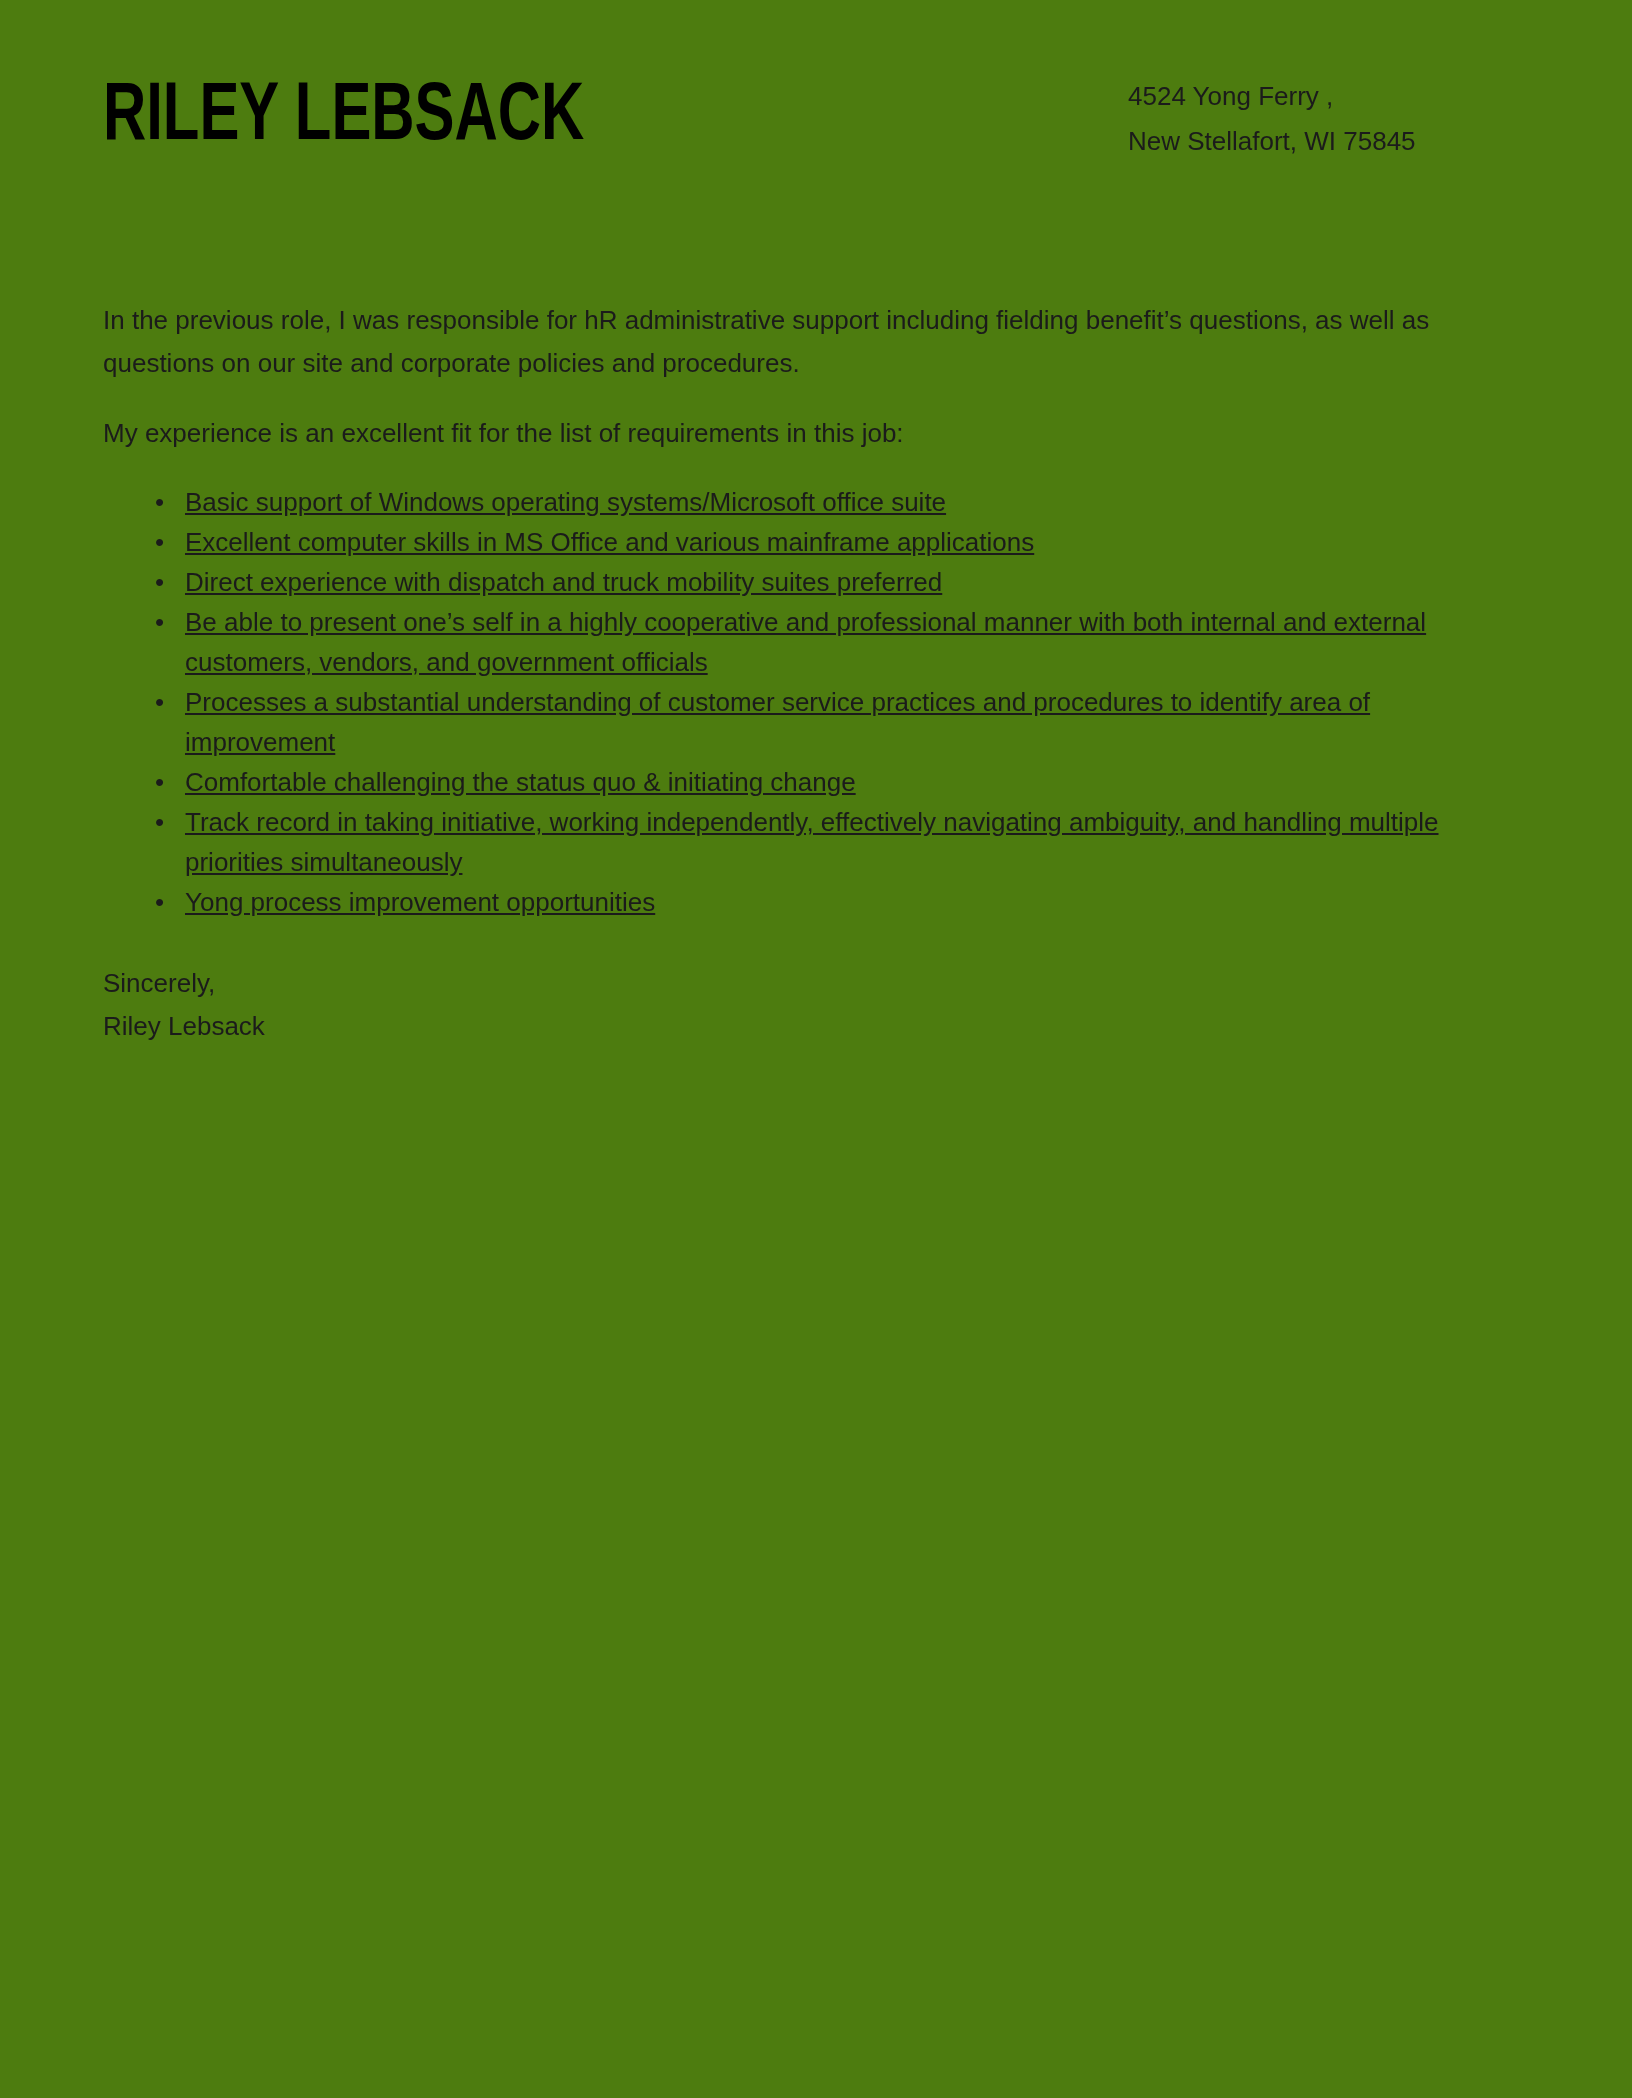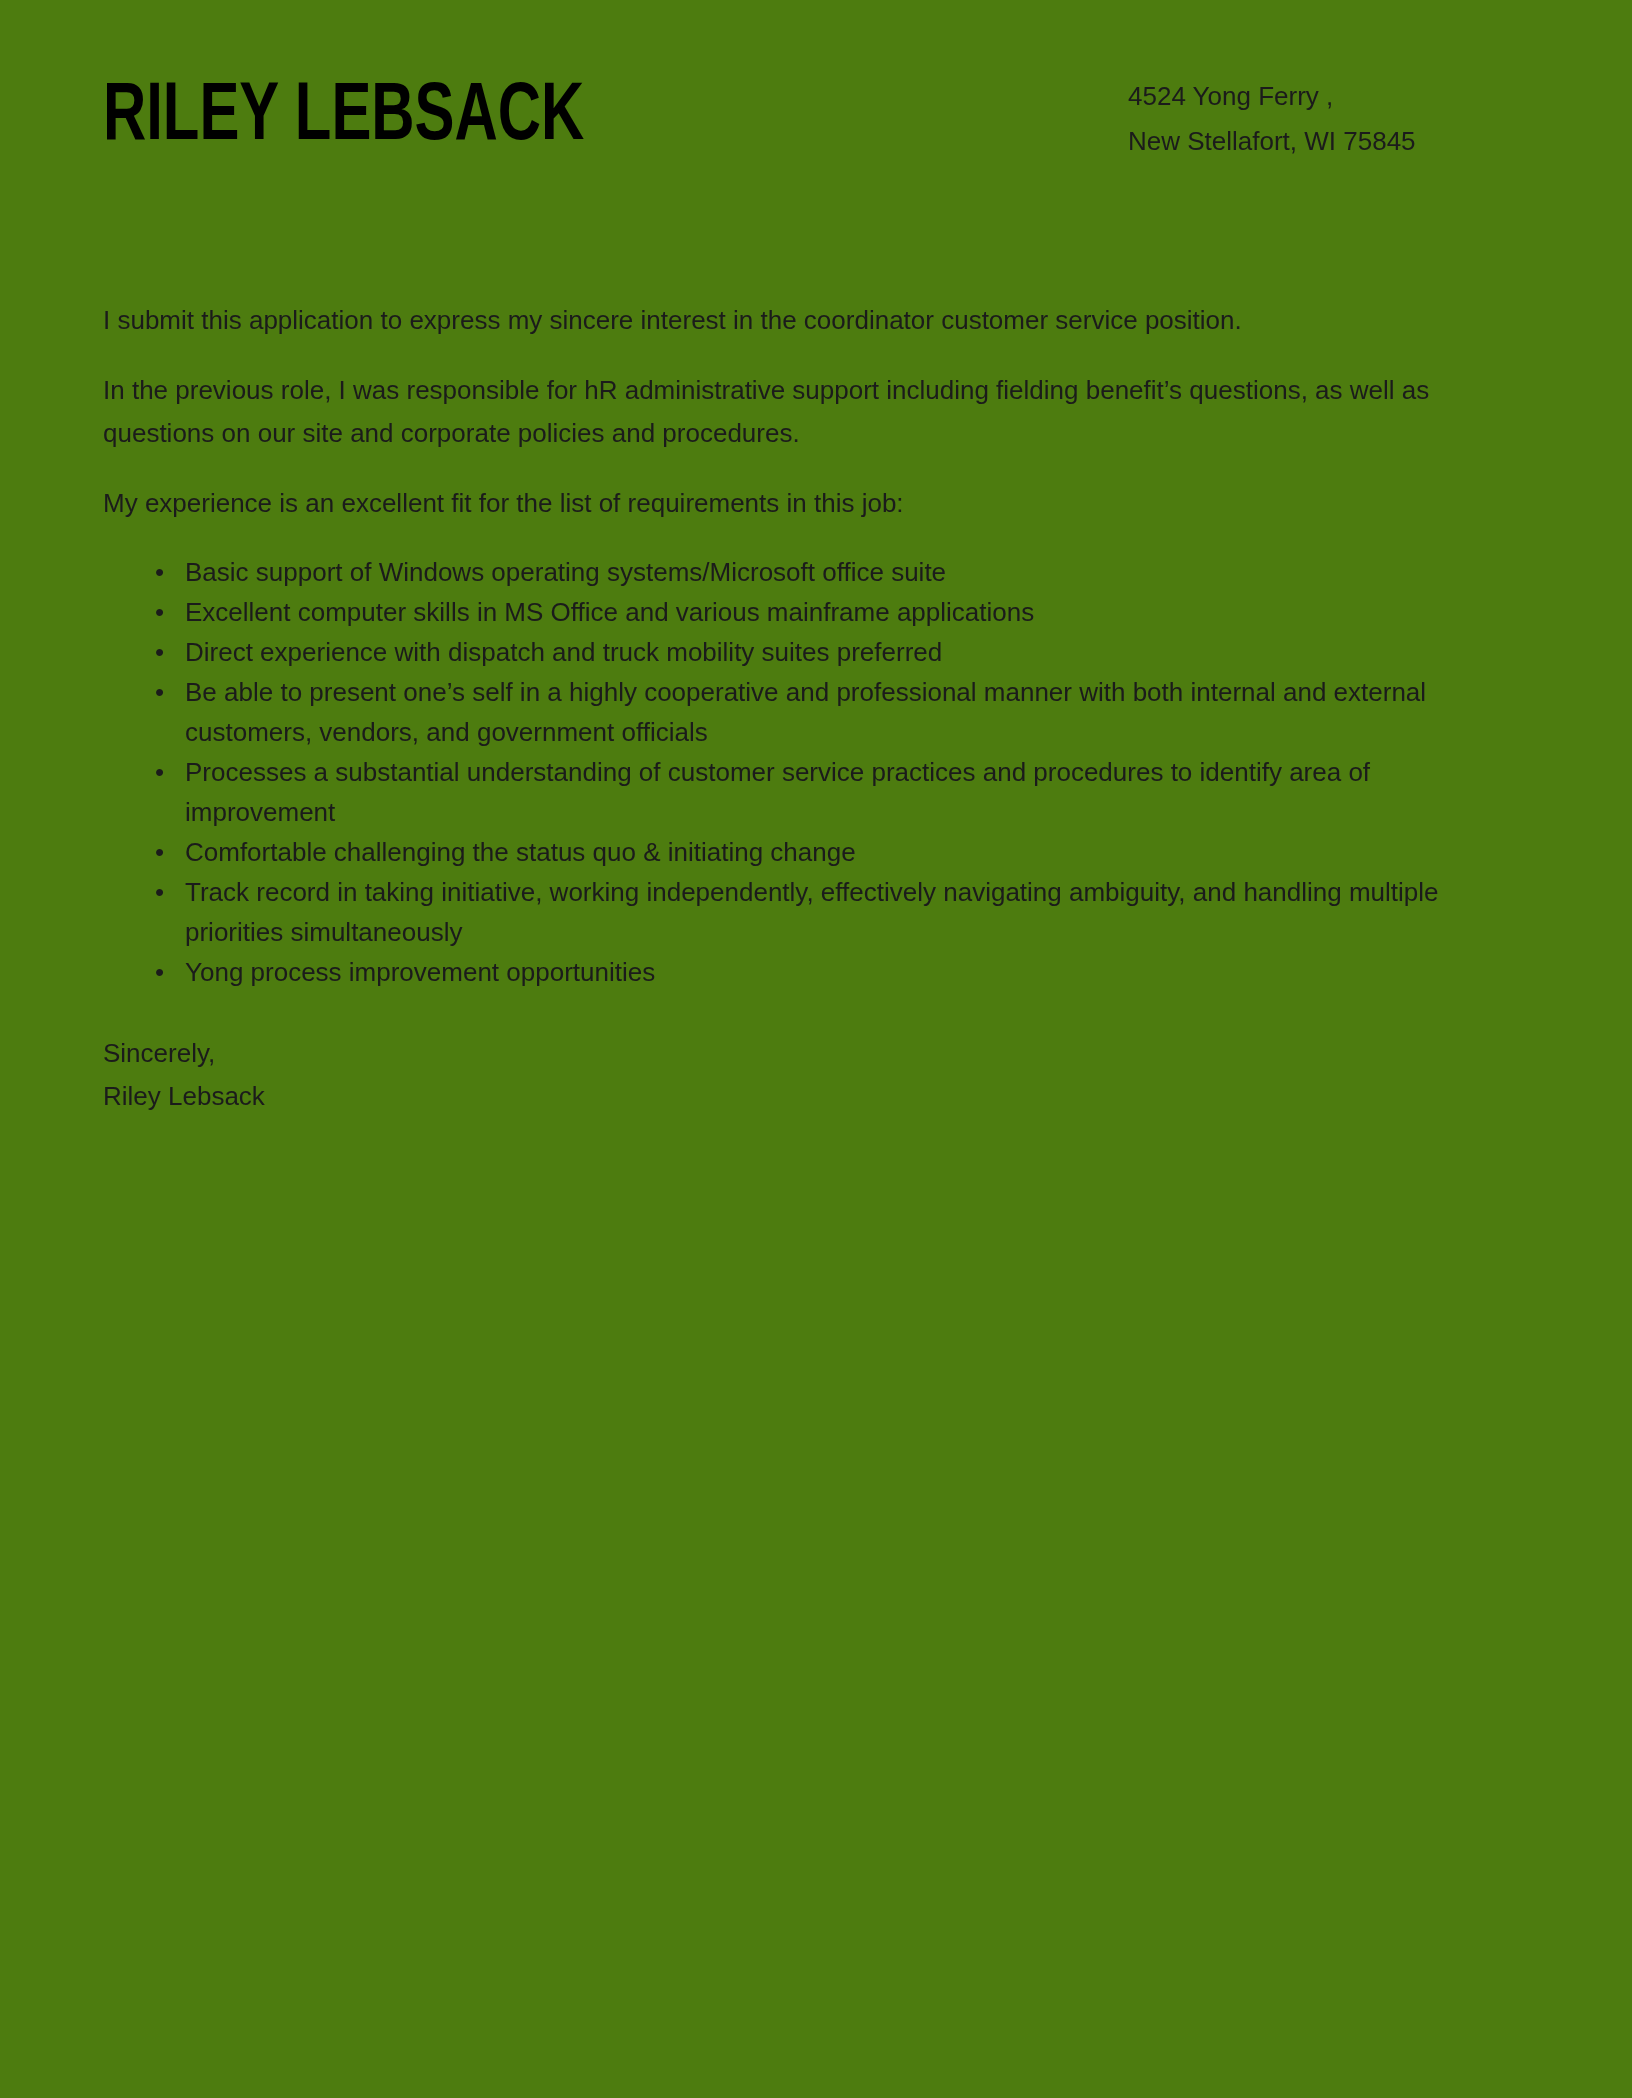--- a/index.html
+++ b/index.html
@@ -58,20 +58,21 @@
   }
   ul.requirements {
     list-style: none;
     margin: 0 0 40px 0;
     padding: 0 0 0 82px;
   }
   ul.requirements li {
     position: relative;
     line-height: 40px;
     margin: 0;
+    text-decoration: underline;
   }
   ul.requirements li::before {
     content: "\2022";
     position: absolute;
     left: -30px;
     top: 0;
     font-size: 26px;
     line-height: 40px;
     color: #1b1b1b;
   }
@@ -84,21 +85,20 @@
   <h1 class="applicant-name">RILEY LEBSACK</h1>
 
   <div class="address-block">
     <div>4524 Yong Ferry ,</div>
     <div>New Stellafort, WI 75845</div>
   </div>
 
   <div class="letter-body">
 
 
-    <p>I submit this application to express my sincere interest in the coordinator customer service position.</p>
 
     <p>In the previous role, I was responsible for hR administrative support including fielding benefit’s questions, as well as questions on our site and corporate policies and procedures.</p>
 
     <p>My experience is an excellent fit for the list of requirements in this job:</p>
 
     <ul class="requirements">
       <li>Basic support of Windows operating systems/Microsoft office suite</li>
       <li>Excellent computer skills in MS Office and various mainframe applications</li>
       <li>Direct experience with dispatch and truck mobility suites preferred</li>
       <li>Be able to present one’s self in a highly cooperative and professional manner with both internal and external customers, vendors, and government officials</li>

